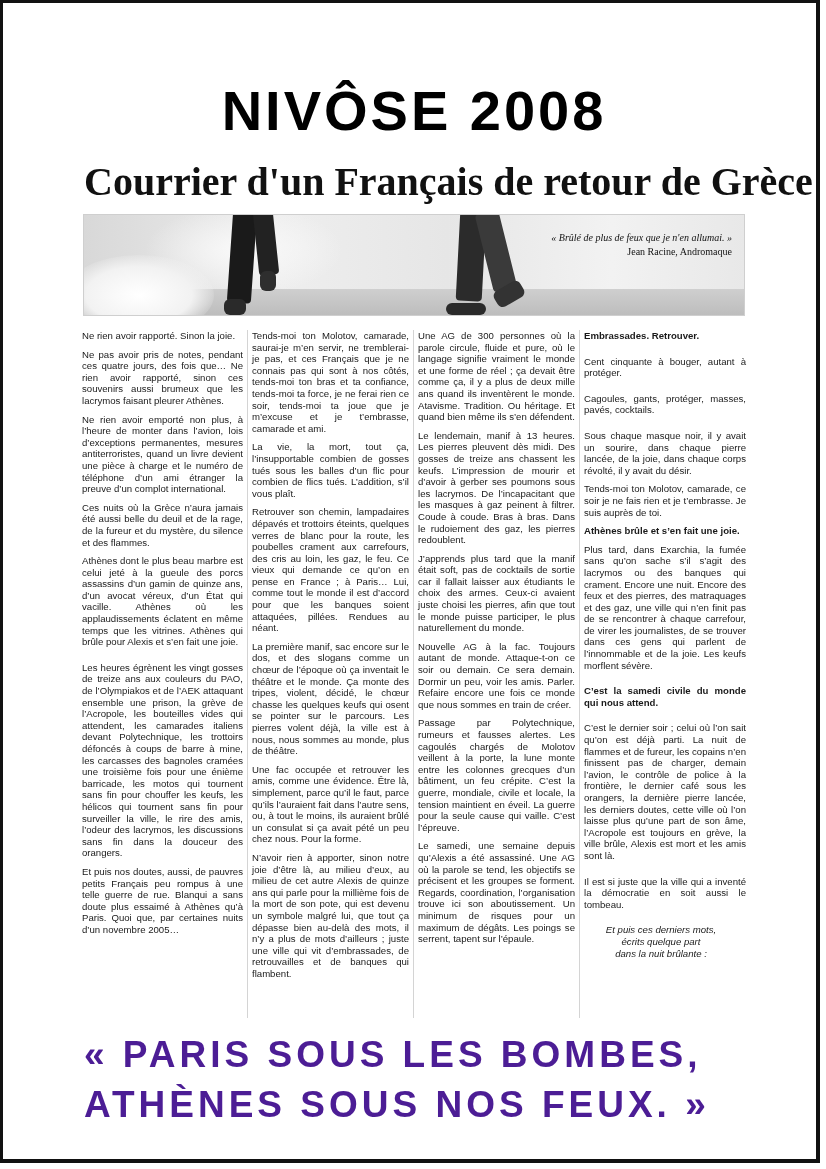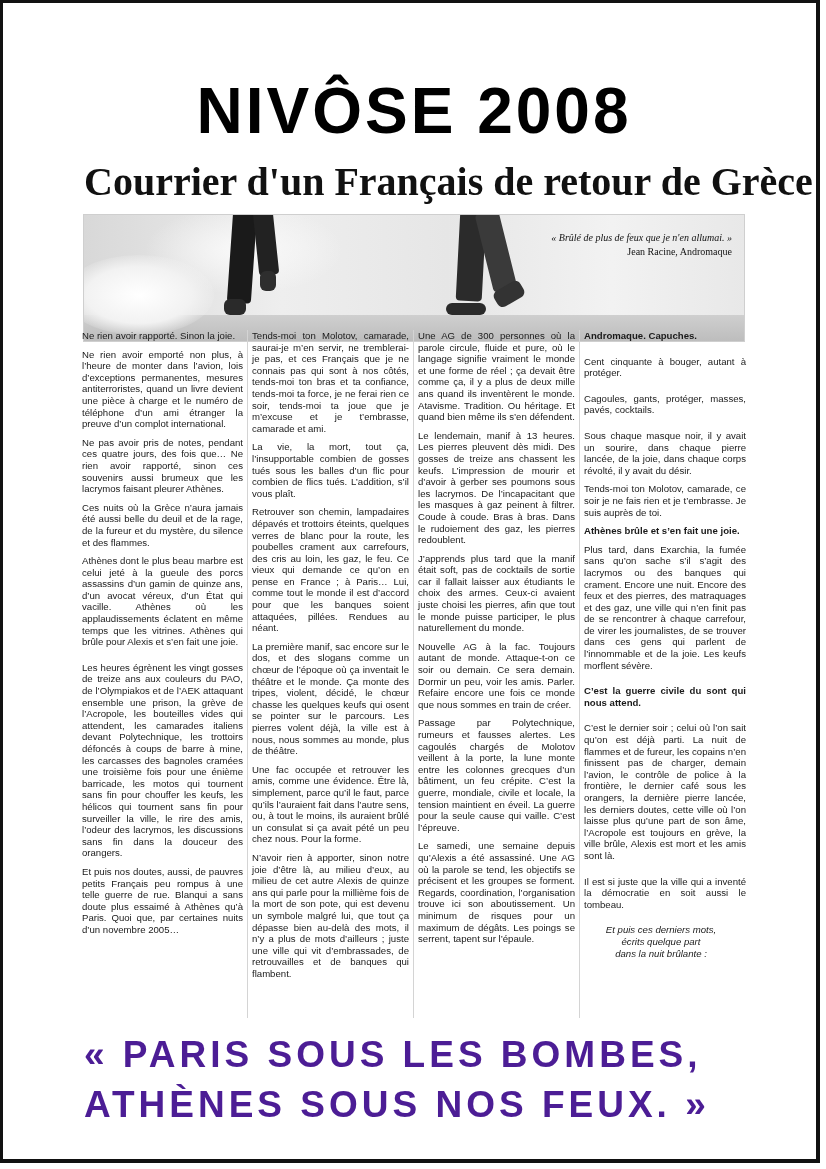--- a/index.html
+++ b/index.html
@@ -6,30 +6,30 @@
   body { width: 826px; height: 1169px; position: relative; overflow: hidden; }
   .page {
     position: absolute; left: 0; top: 0; width: 820px; height: 1163px;
     border-top: 3px solid #111; border-left: 3px solid #111;
     border-right: 4px solid #111; border-bottom: 4px solid #111;
     background: #fff; box-sizing: border-box;
   }
   .masthead {
     position: absolute; left: 84px; top: 68px; width: 660px;
     font-family: "Liberation Sans", sans-serif; font-weight: bold;
-    font-size: 64px; line-height: 86px; letter-spacing: 3px;
+    font-size: 56px; line-height: 86px; letter-spacing: 3px;
     color: #000; text-align: center; white-space: nowrap;
   }
   .subtitle {
     position: absolute; left: 84px; top: 165px; width: 660px;
     font-family: "Liberation Serif", serif; font-weight: bold;
     font-size: 40px; line-height: 34px; color: #111; text-align: center; white-space: nowrap;
   }
   .banner {
-    position: absolute; left: 83px; top: 214px; width: 662px; height: 128px;
+    position: absolute; left: 83px; top: 214px; width: 662px; height: 102px;
     background: linear-gradient(90deg, #d8d8d8 0%, #eeeeee 30%, #e6e6e6 55%, #f2f2f2 80%, #e8e8e8 100%);
     overflow: hidden; border: 1px solid #cfcfcf; box-sizing: border-box;
   }
   .banner .smoke1 { position: absolute; left: -20px; top: 40px; width: 150px; height: 80px; border-radius: 50%;
     background: radial-gradient(ellipse at center, #ffffff 0%, #f2f2f2 50%, rgba(230,230,230,0) 75%); }
   .banner .smoke2 { position: absolute; left: 60px; top: -10px; width: 200px; height: 90px; border-radius: 50%;
     background: radial-gradient(ellipse at center, #fafafa 0%, rgba(235,235,235,0) 70%); }
   .banner .ground { position: absolute; left: 0; bottom: 0; width: 100%; height: 26px;
     background: linear-gradient(180deg, #cfcfcf, #bdbdbd); }
   .banner .leg1 { position: absolute; left: 146px; top: -4px; width: 24px; height: 92px; background: #1a1a1a; transform: rotate(4deg); border-radius: 4px; }
@@ -92,22 +92,22 @@
   <div class="shoe4"></div>
   <div class="epigraph">
     <span class="q">« Brûlé de plus de feux que je n'en allumai. »</span>
     <span class="a">Jean Racine, Andromaque</span>
   </div>
 </div>
 
 <div class="columns">
   <div class="col">
     <p>Ne rien avoir rapporté. Sinon la joie.</p>
+    <p>Ne pas avoir pris de notes, pendant ces quatre jours, des fois que… Ne rien avoir rapporté, sinon ces souvenirs aussi brumeux que les lacrymos faisant pleurer Athènes.</p>
     <p>Ne rien avoir emporté non plus, à l’heure de monter dans l’avion, lois d’exceptions permanentes, mesures antiterroristes, quand un livre devient une pièce à charge et le numéro de téléphone d’un ami étranger la preuve d’un complot international.</p>
-    <p>Ne pas avoir pris de notes, pendant ces quatre jours, des fois que… Ne rien avoir rapporté, sinon ces souvenirs aussi brumeux que les lacrymos faisant pleurer Athènes.</p>
     <p>Ces nuits où la Grèce n’aura jamais été aussi belle du deuil et de la rage, de la fureur et du mystère, du silence et des flammes.</p>
     <p>Athènes dont le plus beau marbre est celui jeté à la gueule des porcs assassins d’un gamin de quinze ans, d’un avocat véreux, d’un État qui vacille. Athènes où les applaudissements éclatent en même temps que les vitrines. Athènes qui brûle pour Alexis et s’en fait une joie.</p>
     <p class="gap">Les heures égrènent les vingt gosses de treize ans aux couleurs du PAO, de l’Olympiakos et de l’AEK attaquant ensemble une prison, la grève de l’Acropole, les bouteilles vides qui attendent, les camarades italiens devant Polytechnique, les trottoirs défoncés à coups de barre à mine, les carcasses des bagnoles cramées une troisième fois pour une énième barricade, les motos qui tournent sans fin pour chouffer les keufs, les hélicos qui tournent sans fin pour surveiller la ville, le rire des amis, l’odeur des lacrymos, les discussions sans fin dans la douceur des orangers.</p>
     <p>Et puis nos doutes, aussi, de pauvres petits Français peu rompus à une telle guerre de rue. Blanqui a sans doute plus essaimé à Athènes qu’à Paris. Quoi que, par certaines nuits d’un novembre 2005…</p>
   </div>
   <div class="col">
     <p>Tends-moi ton Molotov, camarade, saurai-je m’en servir, ne tremblerai-je pas, et ces Français que je ne connais pas qui sont à nos côtés, tends-moi ton bras et ta confiance, tends-moi ta force, je ne ferai rien ce soir, tends-moi ta joue que je m’excuse et je t’embrasse, camarade et ami.</p>
     <p>La vie, la mort, tout ça, l’insupportable combien de gosses tués sous les balles d’un flic pour combien de flics tués. L’addition, s’il vous plaît.</p>
     <p>Retrouver son chemin, lampadaires dépavés et trottoirs éteints, quelques verres de blanc pour la route, les poubelles crament aux carrefours, des cris au loin, les gaz, le feu. Ce vieux qui demande ce qu’on en pense en France ; à Paris… Lui, comme tout le monde il est d’accord pour que les banques soient attaquées, pillées. Rendues au néant.</p>
     <p>La première manif, sac encore sur le dos, et des slogans comme un chœur de l’époque où ça inventait le théâtre et le monde. Ça monte des tripes, violent, décidé, le chœur chasse les quelques keufs qui osent se pointer sur le parcours. Les pierres volent déjà, la ville est à nous, nous sommes au monde, plus de théâtre.</p>
@@ -116,28 +116,28 @@
   </div>
   <div class="col">
     <p>Une AG de 300 personnes où la parole circule, fluide et pure, où le langage signifie vraiment le monde et une forme de réel ; ça devait être comme ça, il y a plus de deux mille ans quand ils inventèrent le monde. Atavisme. Tradition. Ou héritage. Et quand bien même ils s’en défendent.</p>
     <p>Le lendemain, manif à 13 heures. Les pierres pleuvent dès midi. Des gosses de treize ans chassent les keufs. L’impression de mourir et d’avoir à gerber ses poumons sous les lacrymos. De l’incapacitant que les masques à gaz peinent à filtrer. Coude à coude. Bras à bras. Dans le rudoiement des gaz, les pierres redoublent.</p>
     <p>J’apprends plus tard que la manif était soft, pas de cocktails de sortie car il fallait laisser aux étudiants le choix des armes. Ceux-ci avaient juste choisi les pierres, afin que tout le monde puisse participer, le plus naturellement du monde.</p>
     <p>Nouvelle AG à la fac. Toujours autant de monde. Attaque-t-on ce soir ou demain. Ce sera demain. Dormir un peu, voir les amis. Parler. Refaire encore une fois ce monde que nous sommes en train de créer.</p>
     <p>Passage par Polytechnique, rumeurs et fausses alertes. Les cagoulés chargés de Molotov veillent à la porte, la lune monte entre les colonnes grecques d’un bâtiment, un feu crépite. C’est la guerre, mondiale, civile et locale, la tension maintient en éveil. La guerre pour la seule cause qui vaille. C’est l’épreuve.</p>
     <p>Le samedi, une semaine depuis qu’Alexis a été assassiné. Une AG où la parole se tend, les objectifs se précisent et les groupes se forment. Regards, coordination, l’organisation trouve ici son aboutissement. Un minimum de risques pour un maximum de dégâts. Les poings se serrent, tapent sur l’épaule.</p>
   </div>
   <div class="col">
-    <p class="bold">Andromaque. Capuches.</p>
+    <p class="bold">Embrassades. Retrouver.</p>
     <p class="gap">Cent cinquante à bouger, autant à protéger.</p>
     <p class="gap">Cagoules, gants, protéger, masses, pavés, cocktails.</p>
     <p class="gap">Sous chaque masque noir, il y avait un sourire, dans chaque pierre lancée, de la joie, dans chaque corps révolté, il y avait du désir.</p>
     <p>Tends-moi ton Molotov, camarade, ce soir je ne fais rien et je t’embrasse. Je suis auprès de toi.</p>
     <p class="bold">Athènes brûle et s’en fait une joie.</p>
     <p>Plus tard, dans Exarchia, la fumée sans qu’on sache s’il s’agit des lacrymos ou des banques qui crament. Encore une nuit. Encore des feux et des pierres, des matraquages et des gaz, une ville qui n’en finit pas de se rencontrer à chaque carrefour, de virer les journalistes, de se trouver dans ces gens qui parlent de l’innommable et de la joie. Les keufs morflent sévère.</p>
-    <p class="bold gap">C’est la guerre civile du sont qui nous attend.</p>
+    <p class="bold gap">C’est la samedi civile du monde qui nous attend.</p>
     <p class="gap">C’est le dernier soir ; celui où l’on sait qu’on est déjà parti. La nuit de flammes et de fureur, les copains n’en finissent pas de charger, demain l’avion, le contrôle de police à la frontière, le dernier café sous les orangers, la dernière pierre lancée, les derniers doutes, cette ville où l’on laisse plus qu’une part de son âme, l’Acropole est toujours en grève, la ville brûle, Alexis est mort et les amis sont là.</p>
     <p class="gap">Il est si juste que la ville qui a inventé la démocratie en soit aussi le tombeau.</p>
     <p class="sign">
       <span>Et puis ces derniers mots,</span>
       <span>écrits quelque part</span>
       <span>dans la nuit brûlante :</span>
     </p>
   </div>
 </div>
 

